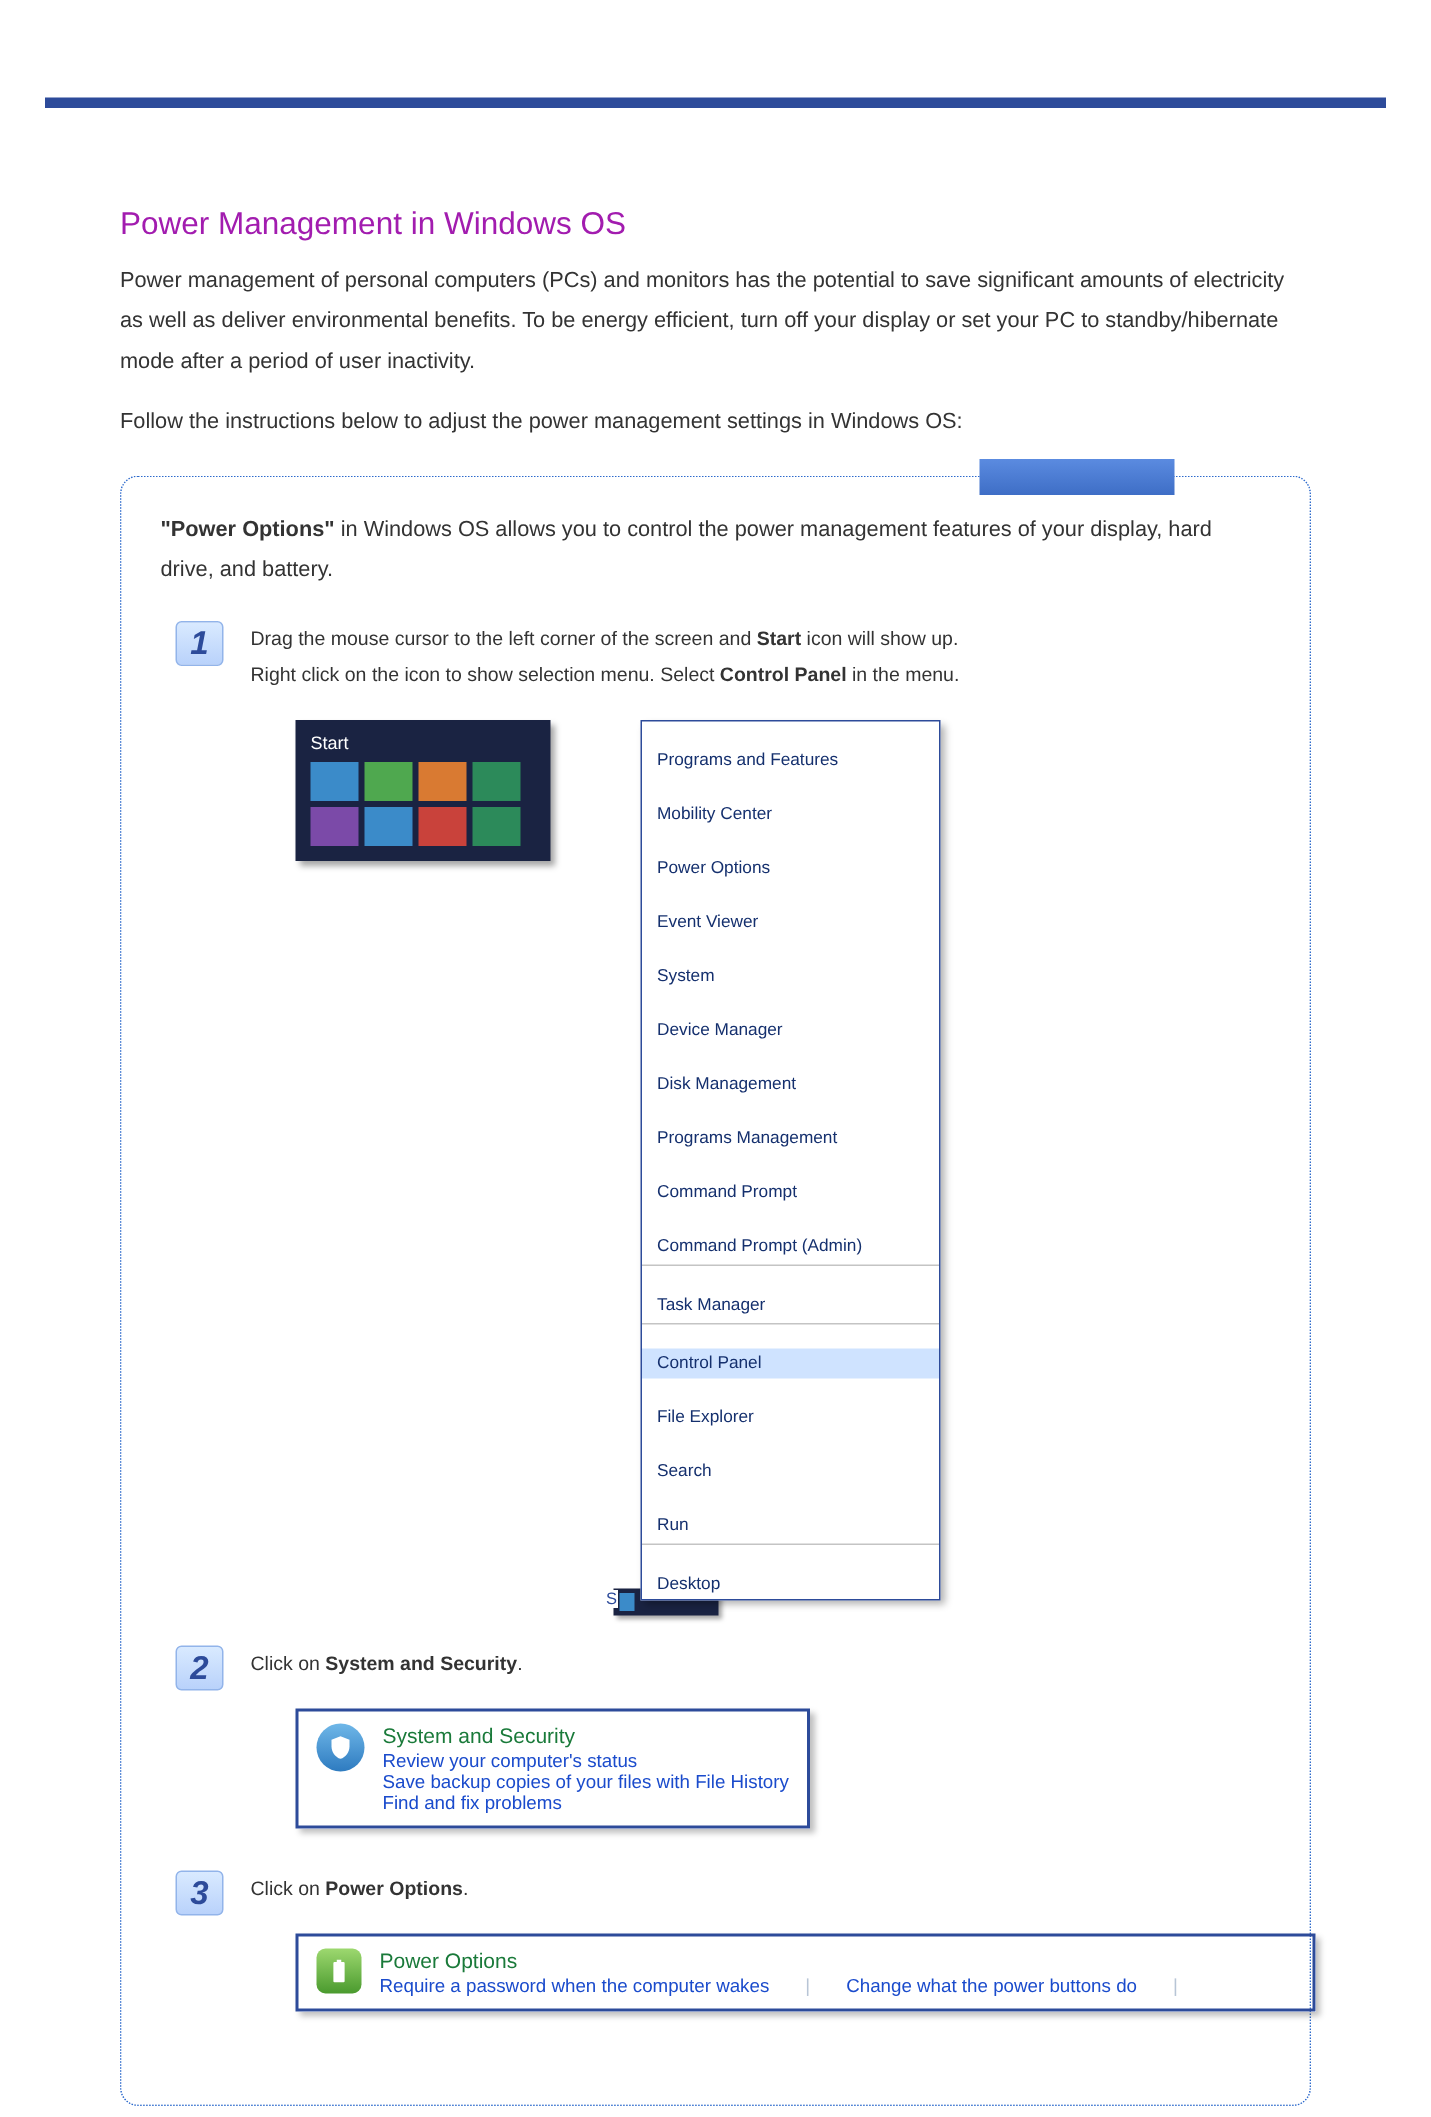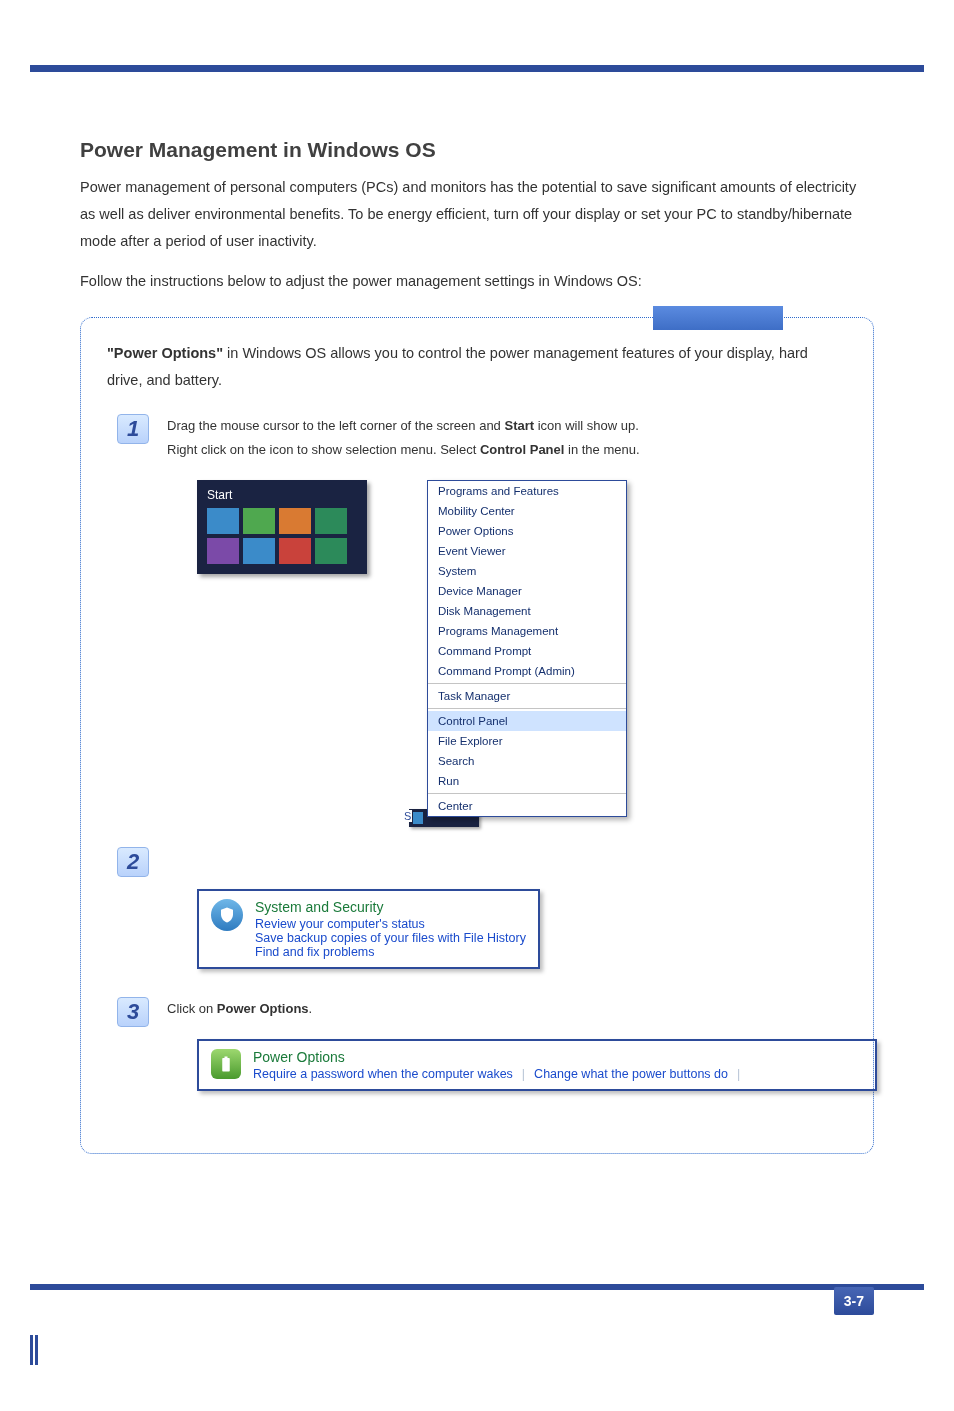--- a/index.html
+++ b/index.html
@@ -12,23 +12,23 @@
     }
     .page-rule {
       height: 7px;
       background: #2d4b9a;
       margin: 0 30px 6px 30px;
     }
     .content-wrap {
       padding: 60px 80px 40px 80px;
     }
     .section-title {
-      color: #404040;
+      color: #a21caf;
       font-size: 21px;
-      font-weight: bold;
+      font-weight: normal;
       margin-bottom: 12px;
     }
     .body-para {
       font-size: 14.5px;
       line-height: 1.85;
       color: #333;
       margin-bottom: 14px;
     }
     .top-gap { height: 65px; }
     .dotted-box {
@@ -111,20 +111,21 @@
       background: #fff;
       border: 1px solid #2d4b9a;
       font-size: 11.5px;
       color: #15306e;
       box-shadow: 3px 3px 5px rgba(0,0,0,.3);
     }
     .context-menu .mi {
       padding: 4px 10px;
       white-space: nowrap;
       border-bottom: 0;
+      margin-top: 16px;
     }
     .context-menu .sep {
       border-top: 1px solid #c4c4c4;
       margin: 2px 0;
     }
     .context-menu .hi {
       background: #cfe3ff;
     }
     .menu-wrap { position: relative; }
     .strip-under {
@@ -154,21 +155,21 @@
       width: 32px; height: 32px;
       border-radius: 50%;
       display:flex;align-items:center;justify-content:center;
       font-size:18px;
       flex-shrink:0;
     }
     .panel-icon.shield { background: linear-gradient(#6fb7e8,#2e7bc0); }
     .panel-icon.battery { background: linear-gradient(#9dd86f,#4a9a2e); border-radius:6px; width:30px;height:30px; }
     .panel-title { color: #1a7a3a; font-size: 14px; margin-bottom: 2px; }
     .panel-link { color: #1a4bcc; }
-    .pwr-links { display:flex; gap:9px; flex-wrap:wrap; align-items:center; }
+    .pwr-links { display:flex; gap:24px; flex-wrap:wrap; align-items:center; }
     .vsep { color:#b8c5d6; }
     .panel-box.wide { width: 680px; }
     .footer-bar {
       margin-top: 90px;
       height: 6px;
       background: #2d4b9a;
       margin-left:30px; margin-right:30px;
     }
     .page-num-wrap {
       display:flex;
@@ -249,27 +250,30 @@
           <div class="mi">Command Prompt</div>
           <div class="mi">Command Prompt (Admin)</div>
           <div class="sep"></div>
           <div class="mi">Task Manager</div>
           <div class="sep"></div>
           <div class="mi hi">Control Panel</div>
           <div class="mi">File Explorer</div>
           <div class="mi">Search</div>
           <div class="mi">Run</div>
           <div class="sep"></div>
-          <div class="mi">Center</div>
+          <div class="mi">Desktop</div>
         </div>
       </div>
     </div>
 
     <div class="step-row">
       <div class="step-badge">2</div>
+      <div class="step-text">
+        <span>Click on </span><b>System and Security</b><span>.</span>
+      </div>
     </div>
 
     <div class="panel-box">
       <div class="panel-icon shield">
         <svg width="18" height="18" viewBox="0 0 24 24">
             <path fill="#fff" d="M12 2l8 3v6c0 5-3.4 9.7-8 11-4.6-1.3-8-6-8-11V5l8-3z"></path>
           </svg>
       </div>
       <div>
         <div class="panel-title">System and Security</div>

